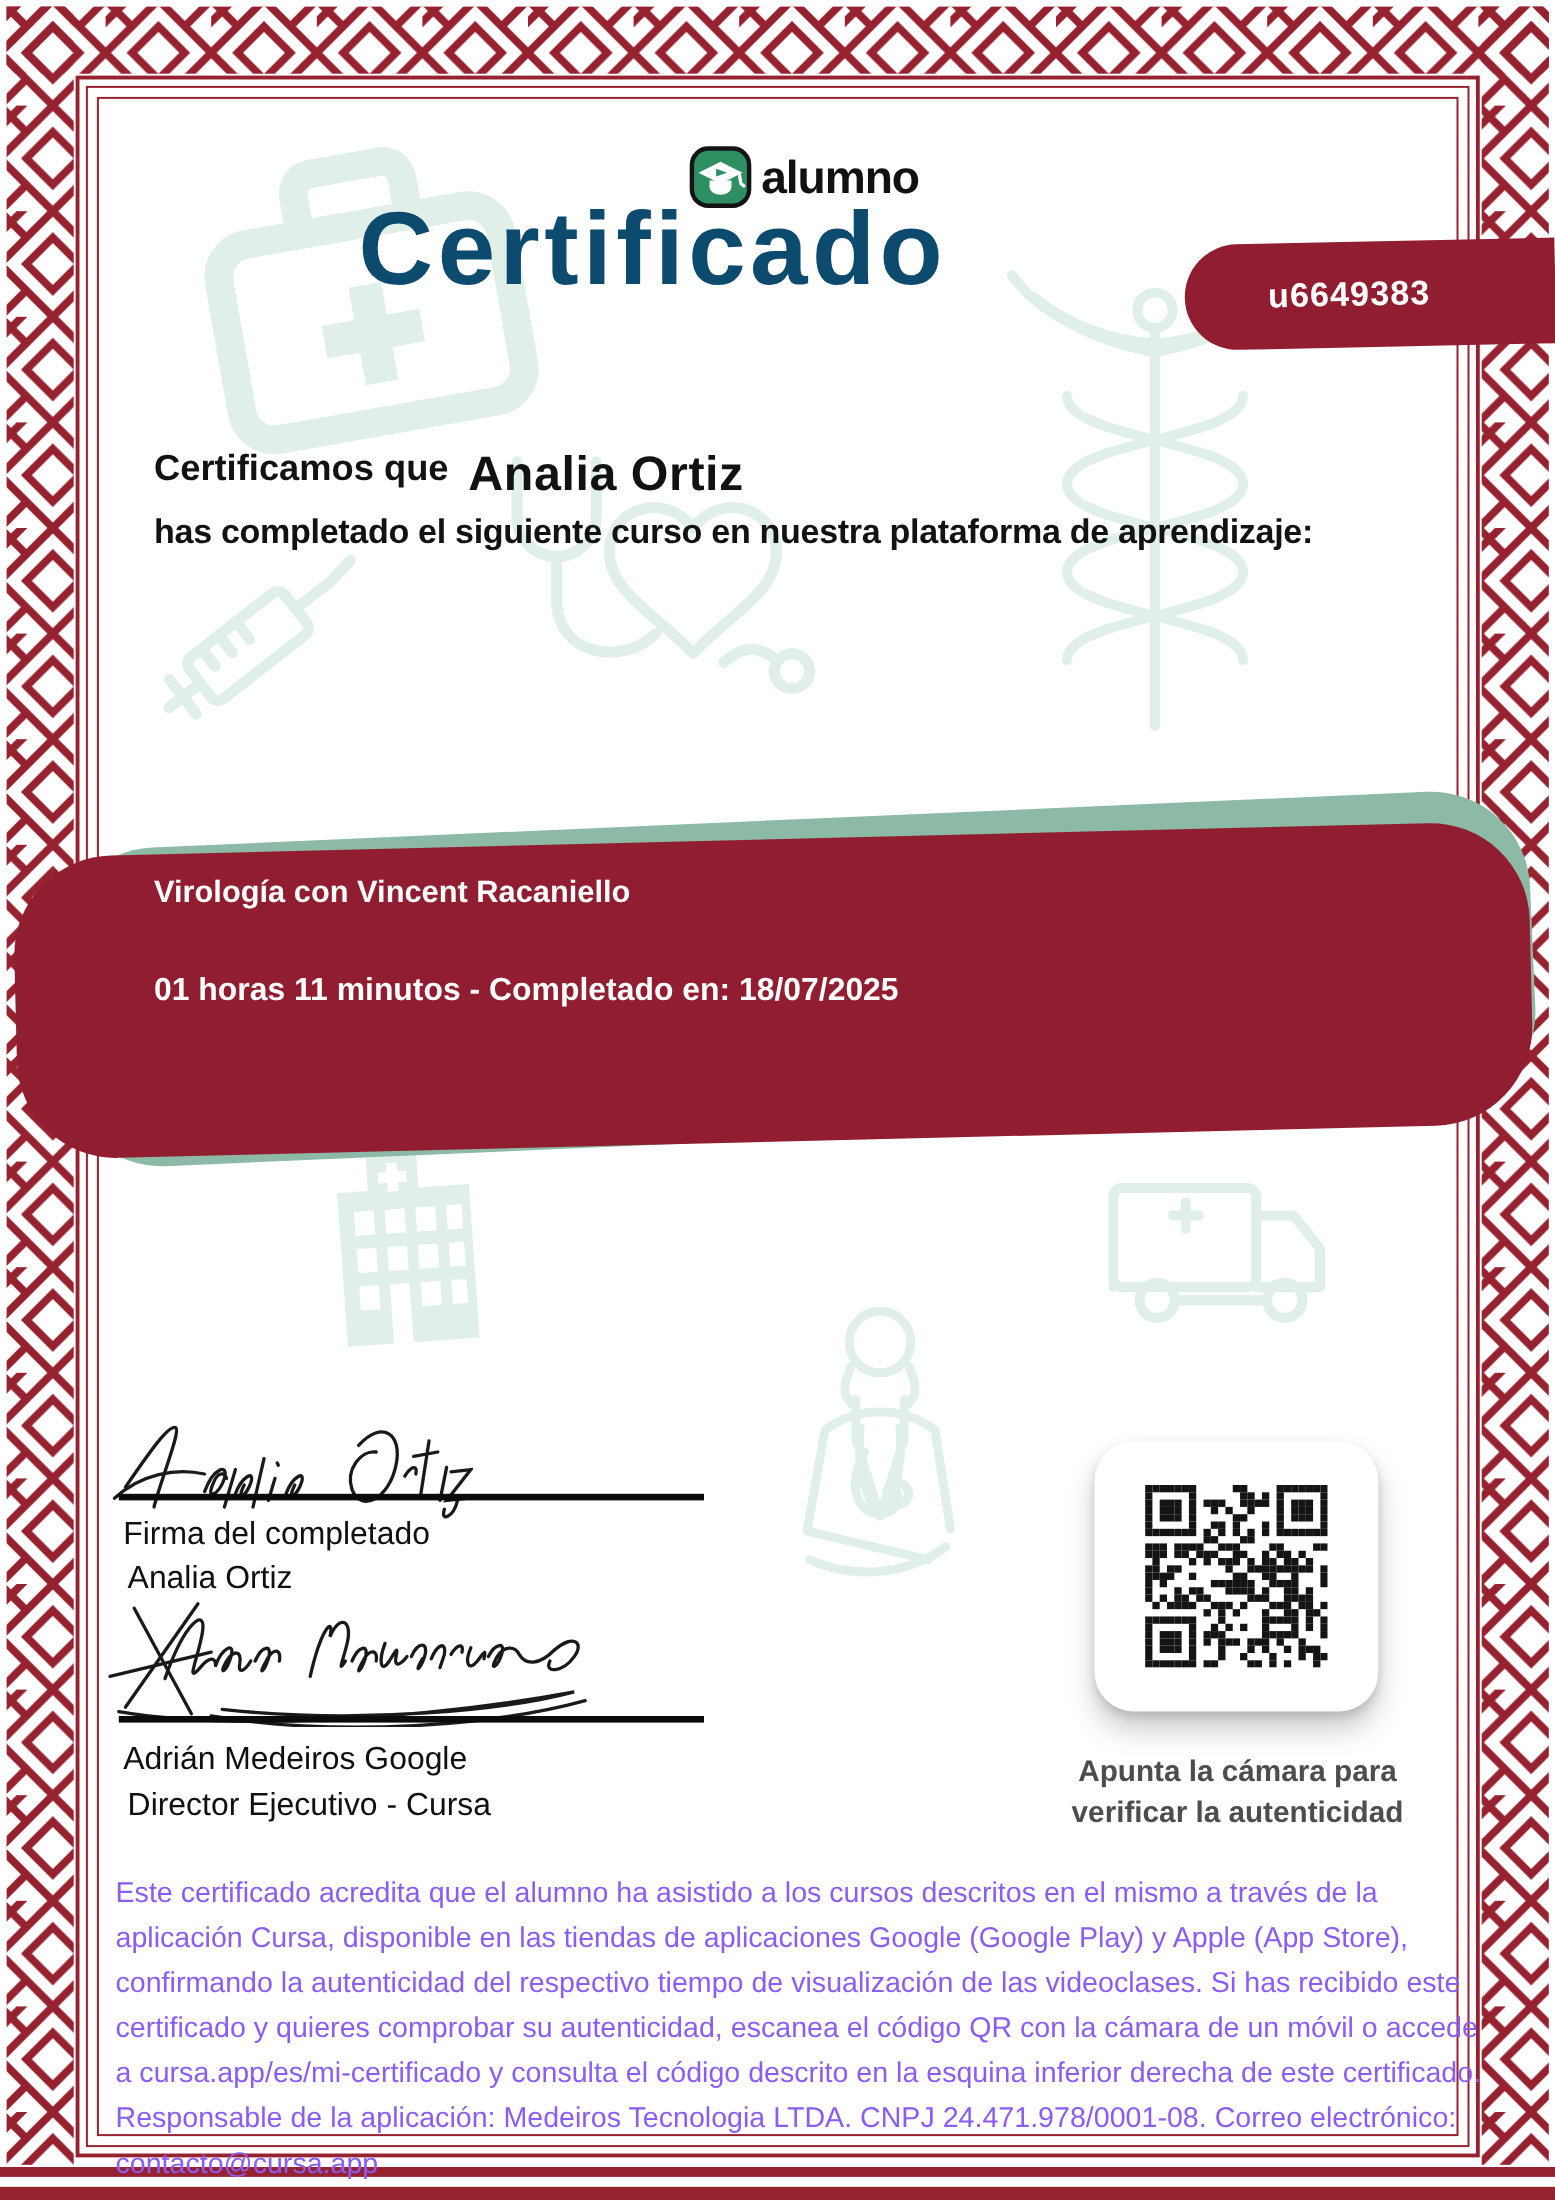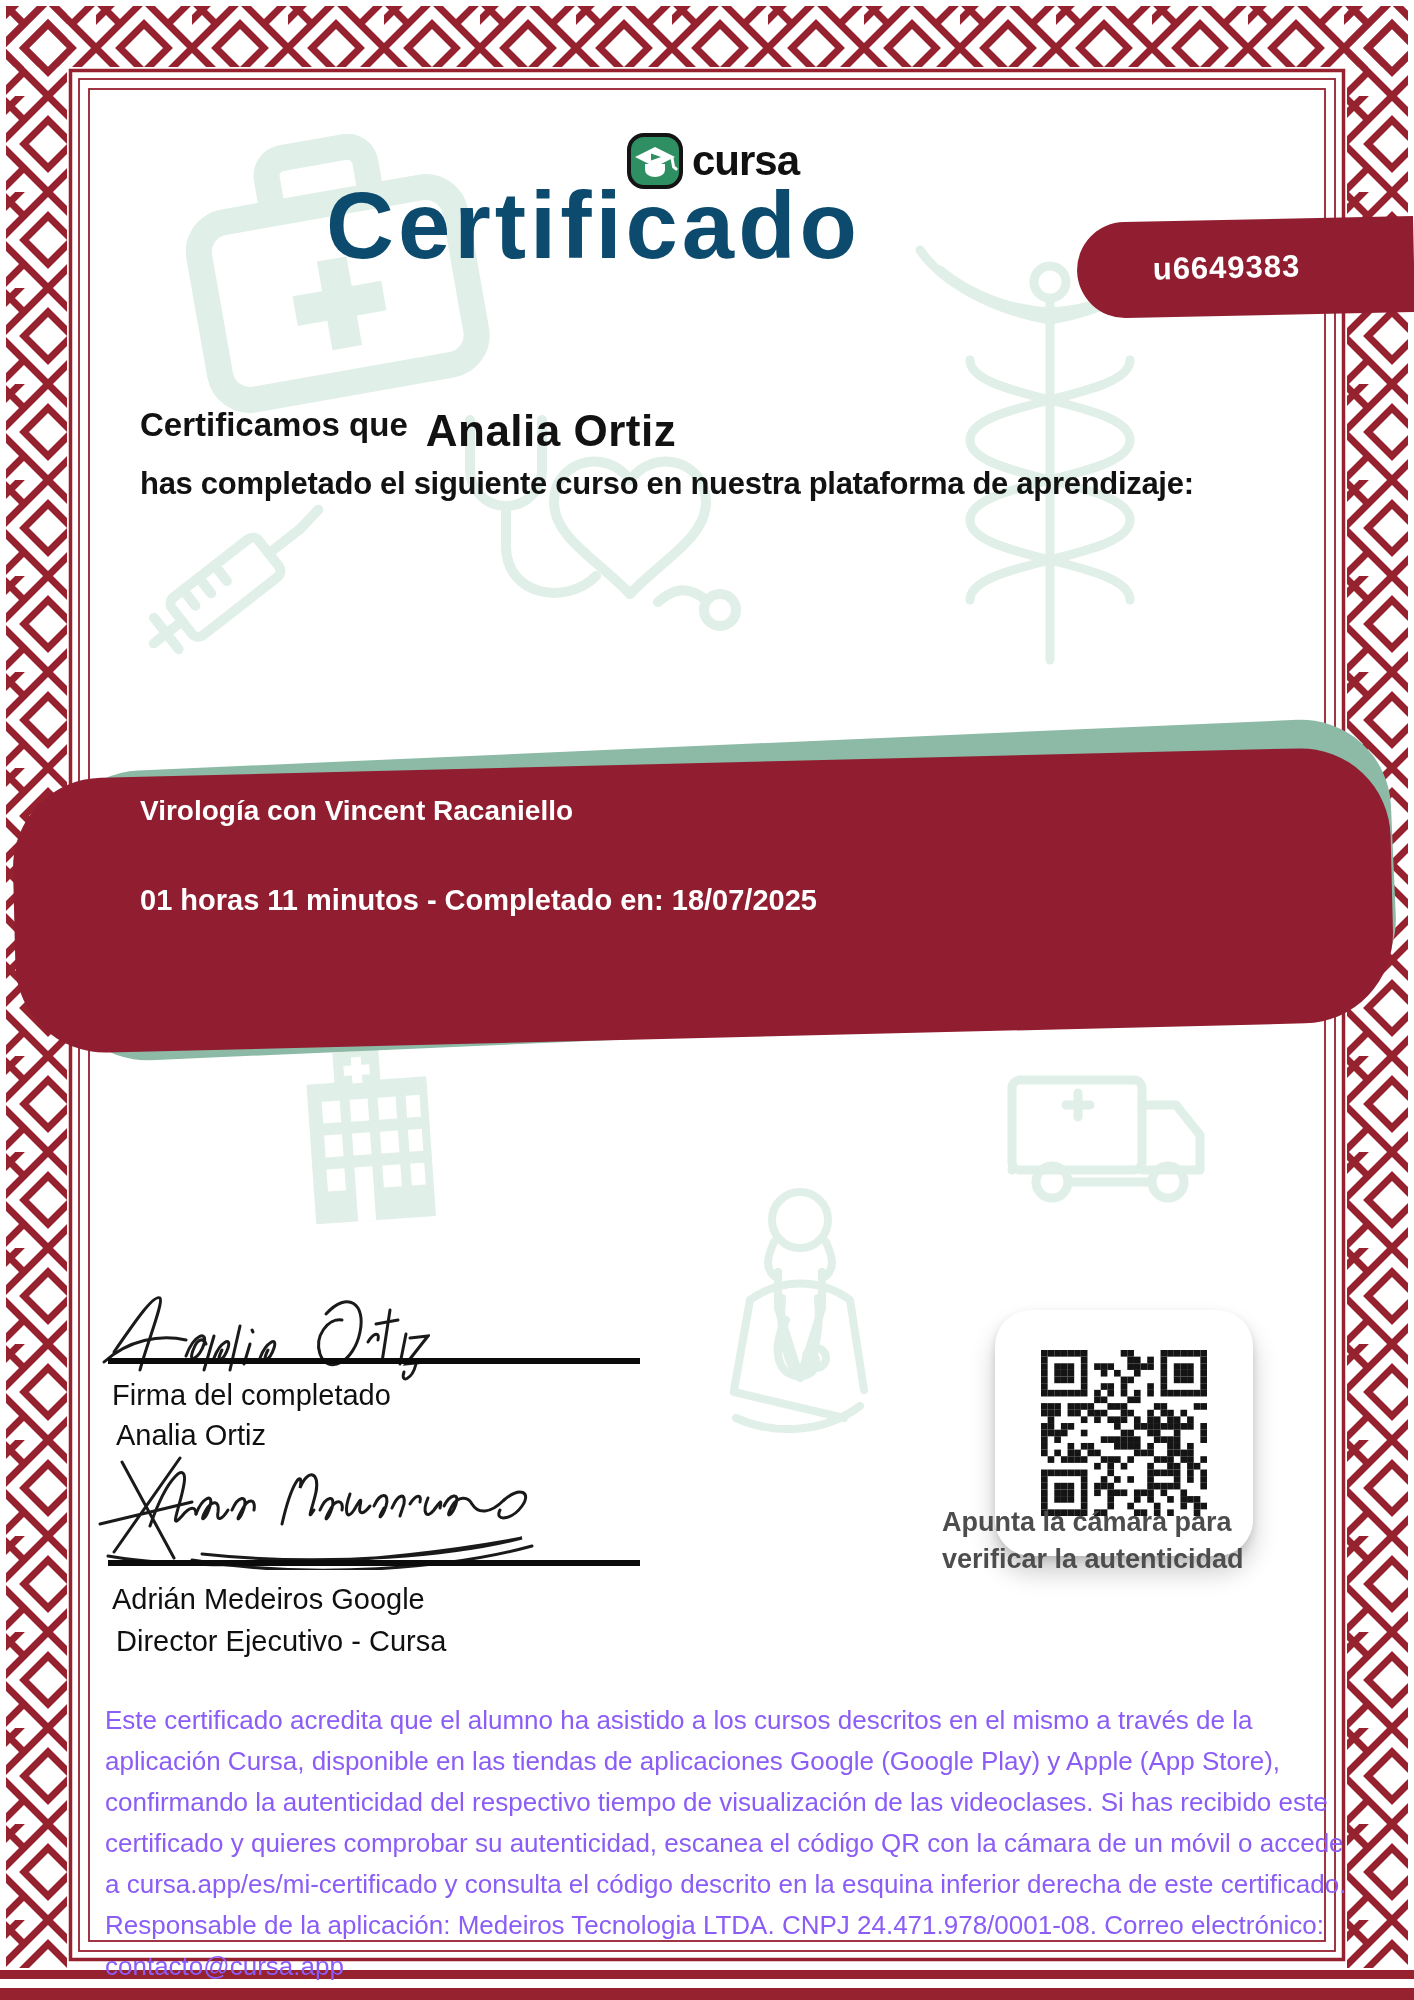--- a/index.html
+++ b/index.html
@@ -51,21 +51,21 @@
 
   
   .sig-svg{z-index:5;}
   .sig-line{background:#0b0b0b;height:6px;z-index:5;}
   .sig-text{font-size:29px;line-height:39px;color:#101010;z-index:5;}
 
   
   .qr-card{left:995px;top:1310px;width:258px;height:246px;background:#fff;border-radius:36px;
     box-shadow:0 16px 26px rgba(0,0,0,.20), 0 4px 8px rgba(0,0,0,.12);z-index:5;
     display:flex;align-items:center;justify-content:center;}
-  .qr-caption{left:942px;top:1504px;width:366px;font-size:27px;font-weight:700;
+  .qr-caption{left:942px;top:1592px;width:366px;text-align:center;font-size:27px;font-weight:700;
     line-height:37px;color:var(--caption);z-index:5;}
 
   
   .footer-text{left:105px;top:1700px;width:1245px;font-size:26px;line-height:41px;color:#8b5cf6;z-index:5;}
 </style>
 </head>
 <body>
 
 <div class="page">
 
@@ -176,21 +176,21 @@
   </svg>
 
   <div class="abs logo-row">
     <svg width="58" height="58" viewBox="0 0 58 58">
       <rect x="3" y="3" width="52" height="52" rx="15" fill="var(--logo-green)" stroke="#141414" stroke-width="4"></rect>
       <path d="M29,15 L49,25 L29,35 L9,25 Z" fill="#ffffff"></path>
       <path d="M25,21.5 L35,25 L25,28.5 Z" fill="var(--logo-green)"></path>
       <path d="M19,32 v6 a10,7 0 0 0 20,0 v-6" fill="#ffffff"></path>
       <path d="M46,26 l1.6,9 l2.6,2" stroke="#ffffff" stroke-width="3" fill="none" stroke-linecap="round"></path>
     </svg>
-    <span class="logo-text">cursa</span>
+    <span class="logo-text">alumno</span>
   </div>
 
   <h1 class="abs cert-title">Certificado</h1>
 
   <div class="abs code-badge">
     <span>u6649383</span>
   </div>
 
   <div class="abs intro">
     <div class="intro-line1">

